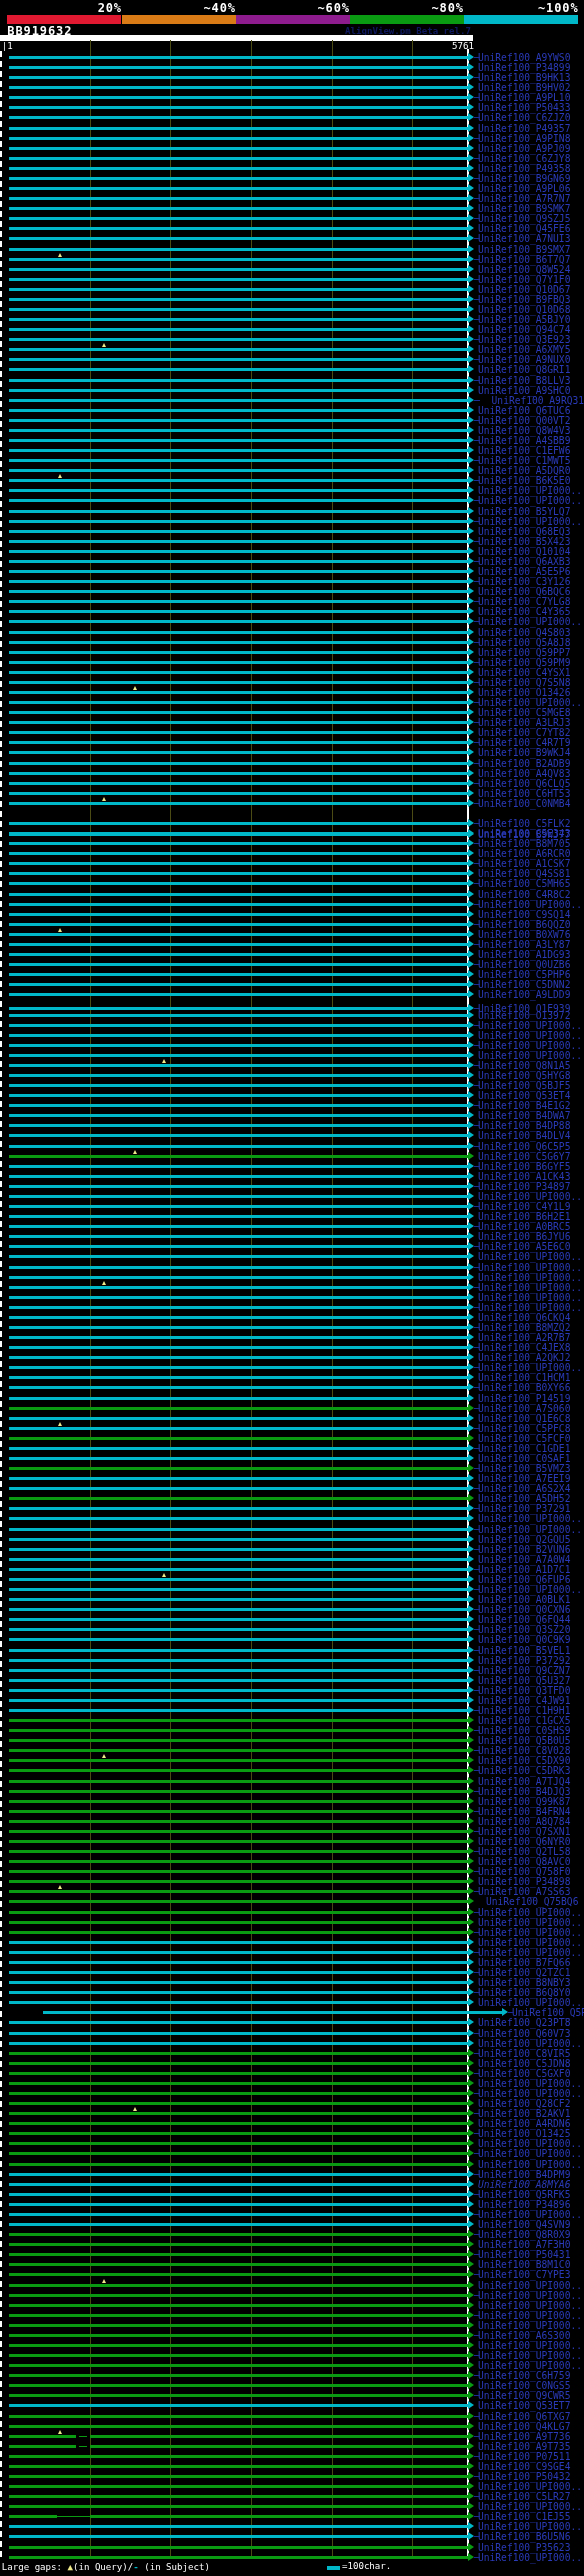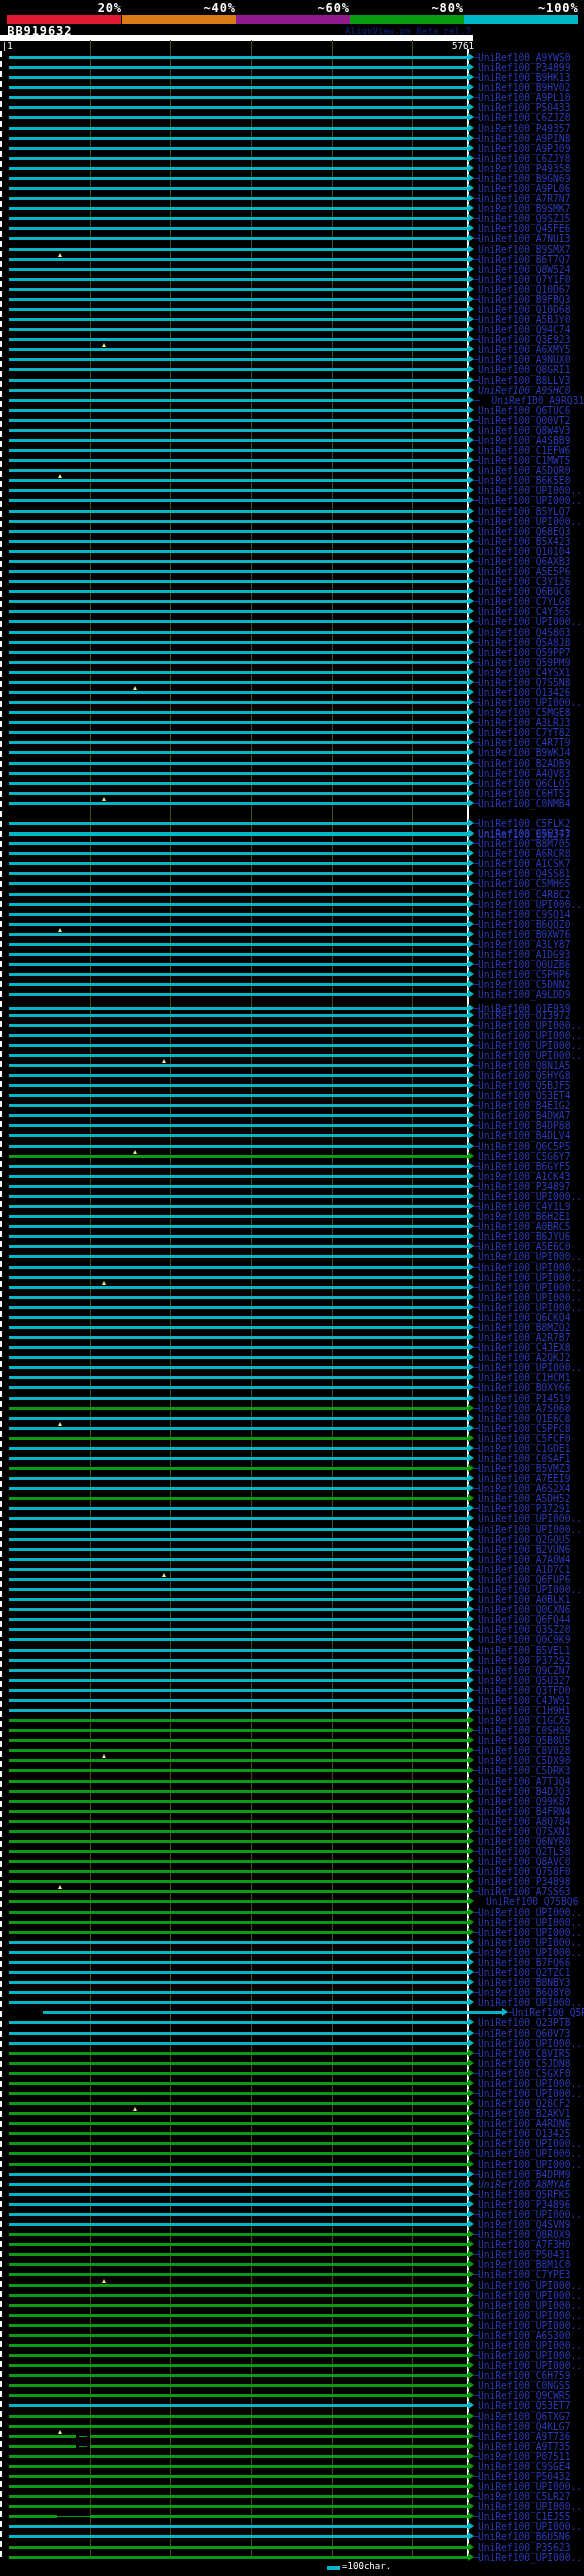--- a/index.html
+++ b/index.html
@@ -249,21 +249,21 @@
       </div>
       <div class="row" style="top: 376px;">
         <div class="bar" style="left: 9.1px; width: 459px; background: rgb(0, 183, 200);"></div>
         <div class="arrow" style="border-left-color: rgb(0, 183, 200);"></div>
         <div class="navydash"></div>
         <div class="hitlabel" style="color: rgb(42, 58, 184);">UniRef100_B8LLV3</div>
       </div>
       <div class="row" style="top: 386px;">
         <div class="bar" style="left: 9.1px; width: 459px; background: rgb(0, 183, 200);"></div>
         <div class="arrow" style="border-left-color: rgb(0, 183, 200);"></div>
-        <div class="hitlabel" style="color: rgb(42, 58, 184); font-style: italic;">UniRef100_A9SHC0</div>
+        <div class="hitlabel" style="color: rgb(42, 58, 184);">UniRef100_A9SHC0</div>
       </div>
       <div class="row" style="top: 396px;">
         <div class="bar" style="left: 9.1px; width: 459px; background: rgb(0, 183, 200);"></div>
         <div class="arrow" style="border-left-color: rgb(0, 183, 200);"></div>
         <div class="navydash"></div>
         <div class="hitlabel" style="color: rgb(42, 58, 184); text-align: right;">UniRef100_A9RQ31</div>
       </div>
       <div class="row" style="top: 406px;">
         <div class="bar" style="left: 9.1px; width: 459px; background: rgb(0, 183, 200);"></div>
         <div class="arrow" style="border-left-color: rgb(0, 183, 200);"></div>
@@ -1456,17 +1456,20 @@
         <div class="hitlabel" style="color: rgb(42, 58, 184);">UniRef100_P35623</div>
       </div>
       <div class="row" style="top: 2553px;">
         <div class="bar" style="left: 9.1px; width: 459px; background: rgb(10, 155, 18);"></div>
         <div class="arrow" style="border-left-color: rgb(10, 155, 18);"></div>
         <div class="navydash"></div>
         <div class="hitlabel" style="color: rgb(42, 58, 184);">UniRef100_UPI000..</div>
       </div>
     </div>
 
+  <div class="legend">
+    <span style="margin-left:1.8px">Large gaps: </span><span class="tri">▲</span><span>(in Query)/</span><span class="cyd">-</span><span> (in Subject)</span>
+  </div>
   <div class="unitbox"></div>
   <div class="unitlabel">=100char.</div>
 
 </div>
 
 
 </body></html>

